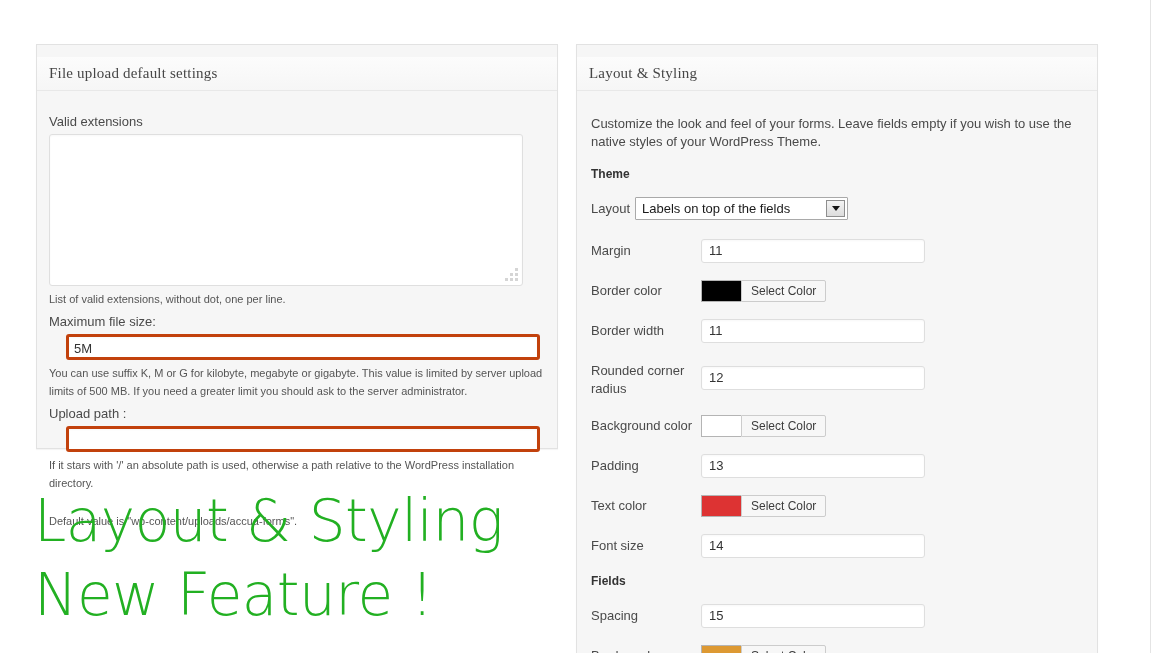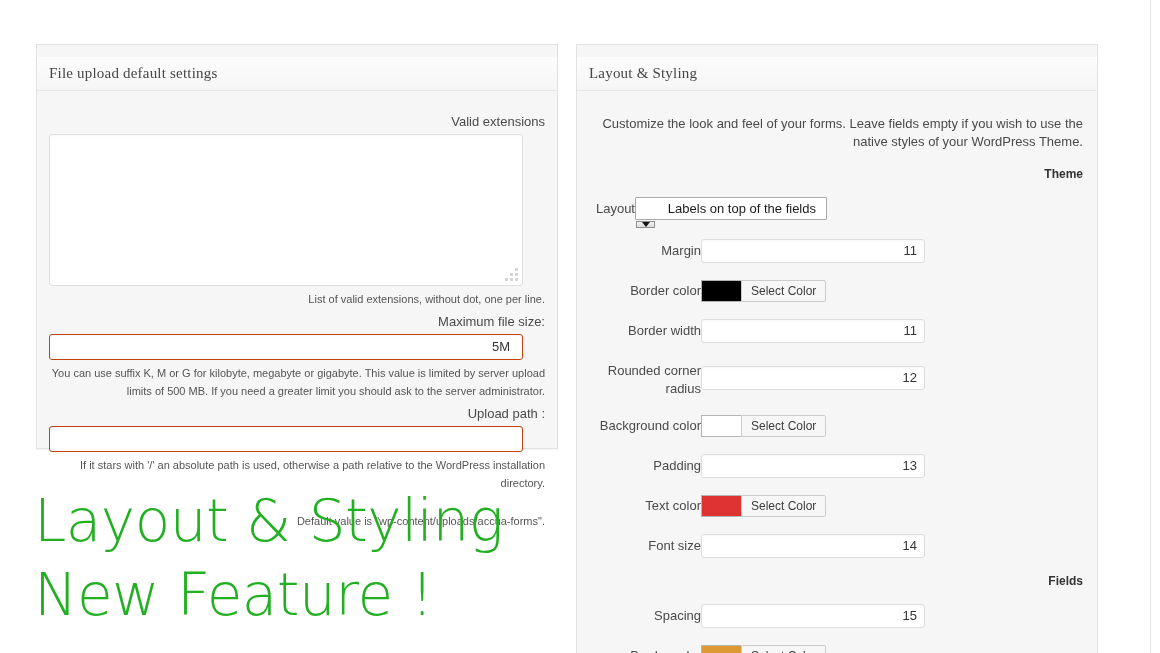--- a/index.html
+++ b/index.html
@@ -48,21 +48,20 @@
     border-bottom: 1px solid #e8e8e8;
     background: linear-gradient(to bottom, #fcfcfc 0%, #f6f6f6 100%);
     font-family: "Liberation Serif", serif;
     font-size: 15px;
     color: #464646;
     font-weight: normal;
     letter-spacing: .2px;
   }
   .postbox-body {
     padding: 10px 12px 12px 12px;
-    text-align: right;
   }
 
   
   #left-panel  { left: 36px; top: 44px; width: 522px; height: 405px; }
 
   .field-label {
     display: block;
     font-size: 13px;
     color: #4a4a4a;
     margin: 0 0 4px 0;
@@ -99,29 +98,30 @@
     height: 3px;
     background: #d5d5d5;
     display: block;
   }
 
   .text-input {
     display: block;
     width: 474px;
     height: 26px;
     background: #ffffff;
-    border: 1px solid #c2410c;
+    border: 3px solid #c2410c;
     border-radius: 3px;
     box-sizing: border-box;
-    padding: 0 12px;
+    padding: 0 5px;
     font-family: "Liberation Sans", sans-serif;
     font-size: 13px;
     color: #333333;
     line-height: 24px;
     box-shadow: inset 0 1px 2px rgba(0,0,0,0.03);
+    margin-left: 17px;
   }
 
   
   #promo {
     position: absolute;
     left: 34px;
     top: 484px;
     width: 500px;
     color: #22b022;
     font-family: "DejaVu Sans", sans-serif;
@@ -185,21 +185,20 @@
   .row.layout-row { margin-bottom: 18px; }
   .row.layout-row .lbl { width: 44px; flex: 0 0 44px; }
   .select-wrap {
     display: inline-flex;
     align-items: stretch;
     height: 23px;
     border: 1px solid #a9a9a9;
     background: #ffffff;
     box-sizing: border-box;
     border-radius: 1px;
-    flex-direction: column;
   }
   .select-text {
     padding: 0 10px 0 6px;
     font-size: 13px;
     color: #1a1a1a;
     line-height: 21px;
     min-width: 174px;
   }
   .select-arrow {
     width: 19px;

